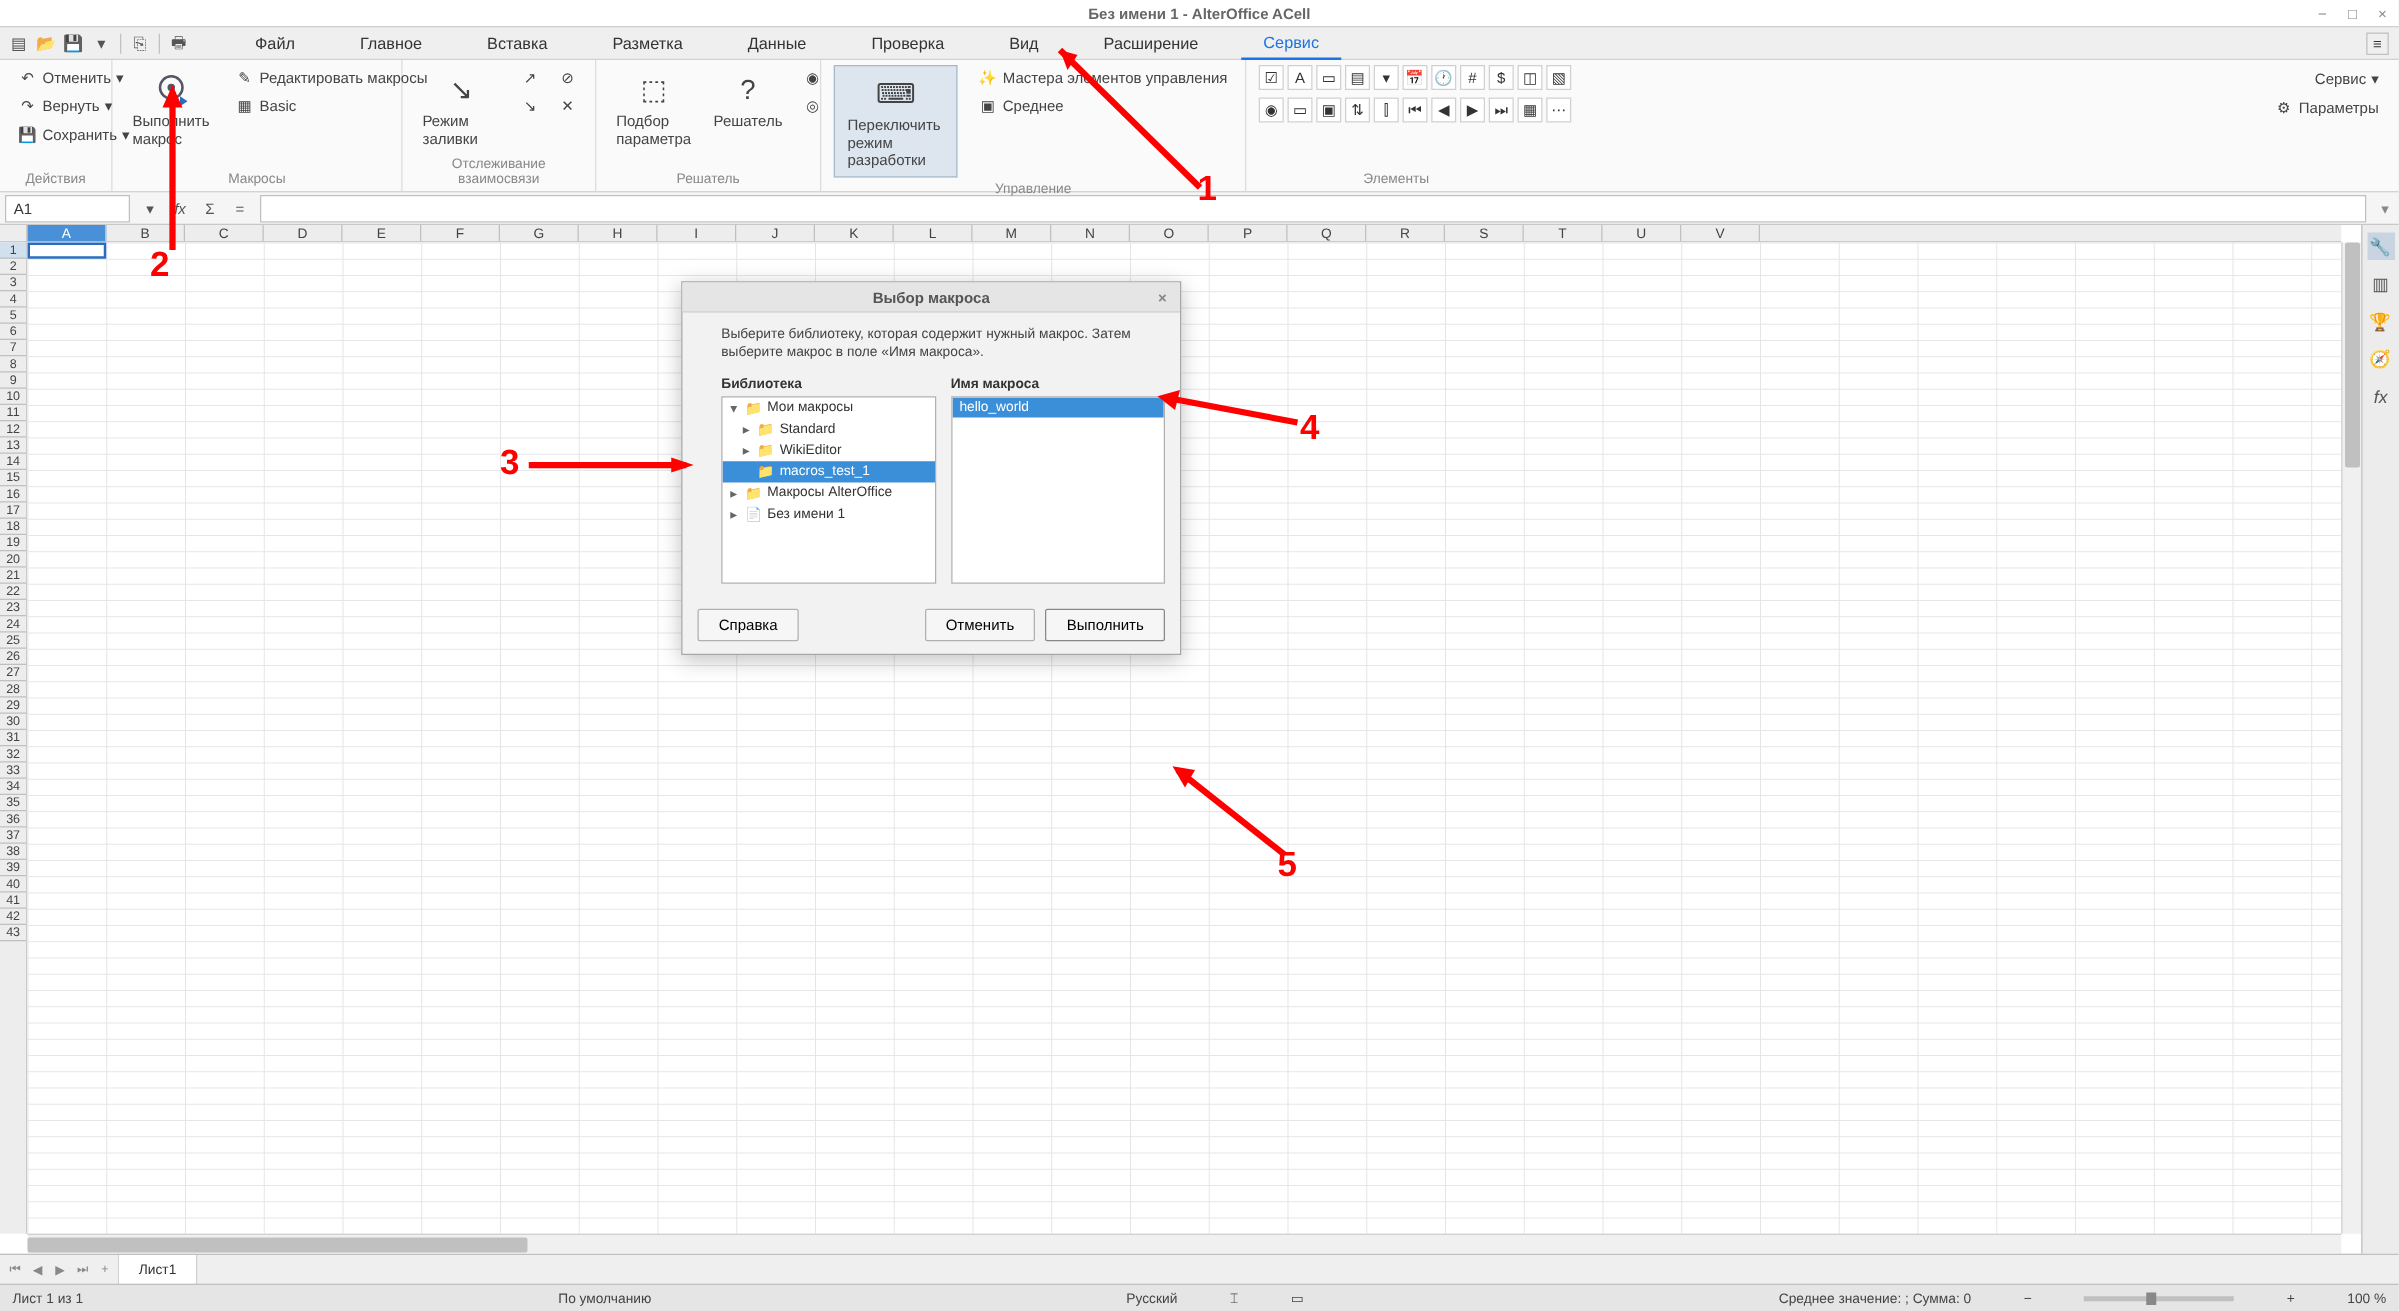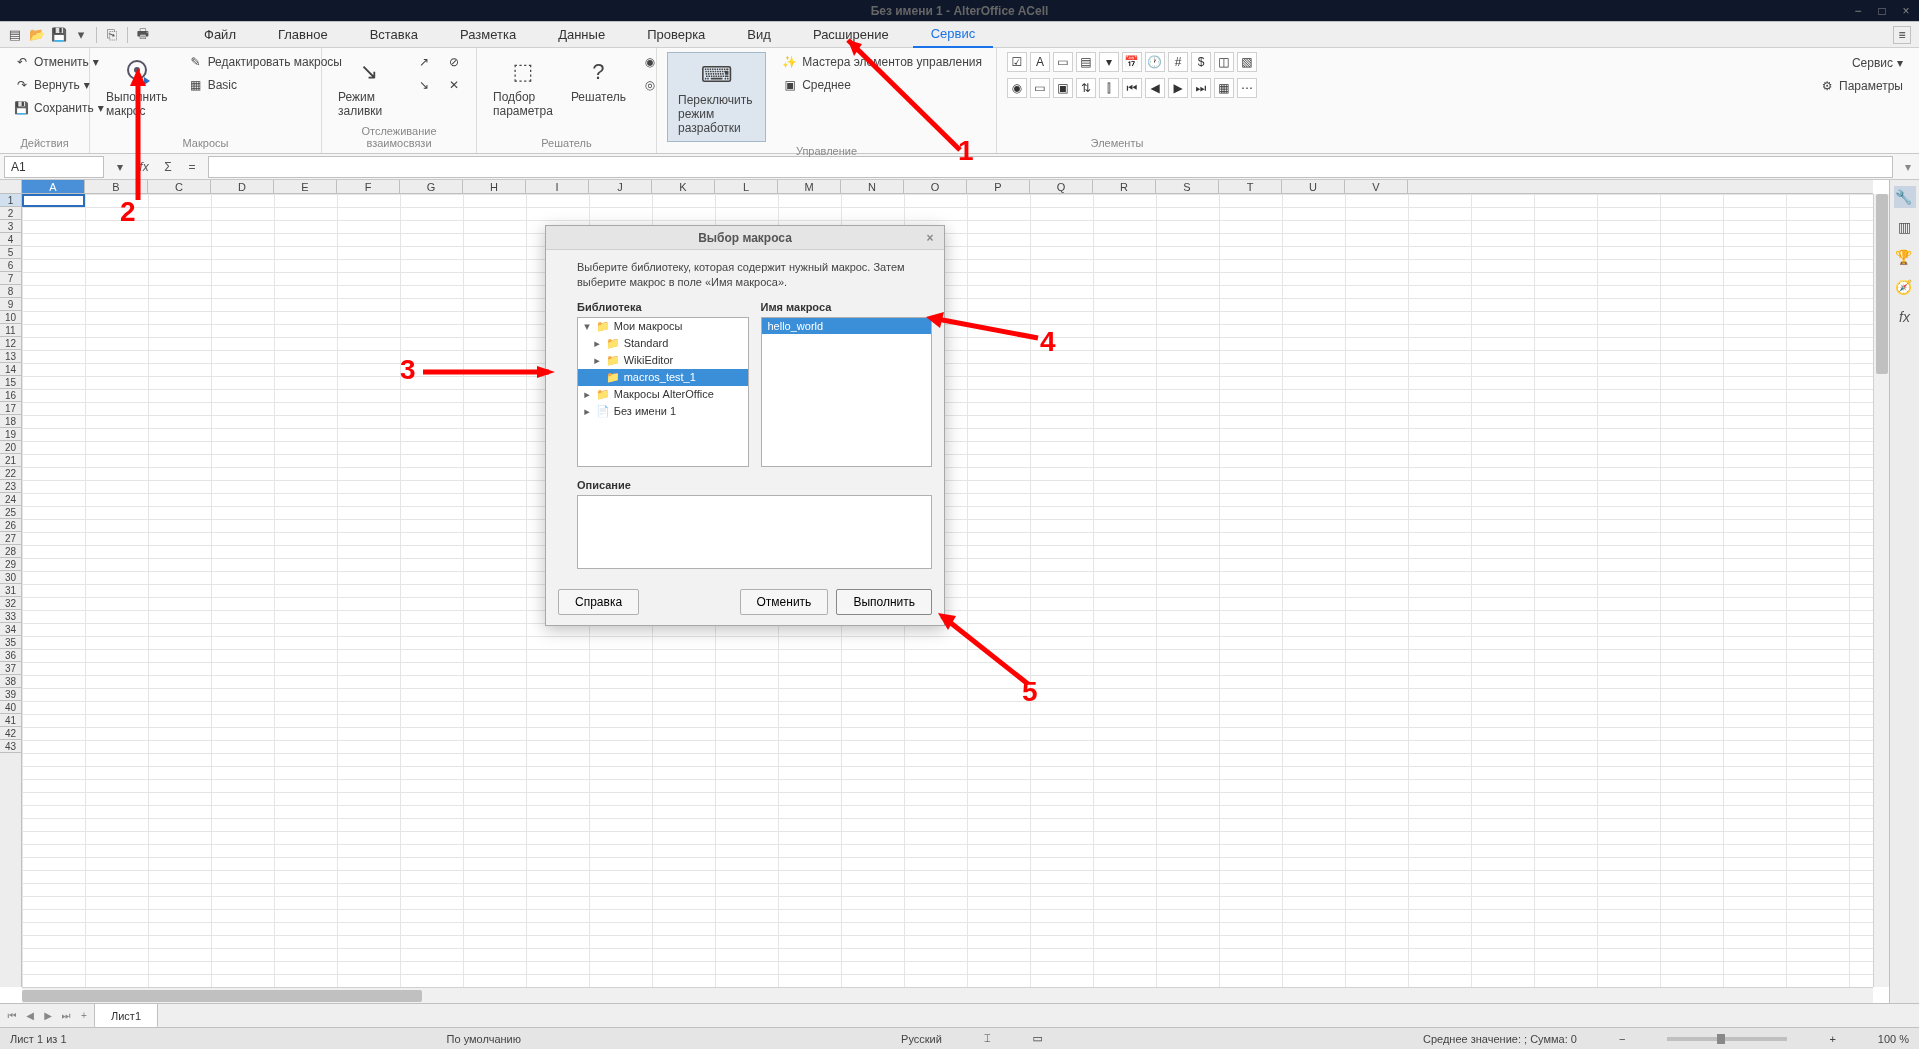--- a/index.html
+++ b/index.html
@@ -1,28 +1,28 @@
 <!DOCTYPE html>
 <html><head>
 <meta charset="utf-8">
 <style>
 * { margin: 0; padding: 0; box-sizing: border-box; font-family: "Segoe UI", Arial, sans-serif; }
 body { background: #e8e8e8; font-size: 12px; color: #333; overflow: hidden; width: 1919px; height: 1049px; position: relative; }
 
 
-.titlebar { height: 22px; background: #0f172a; display: flex; align-items: center; justify-content: center; position: relative; border-bottom: 1px solid #c0c0c0; }
+.titlebar { height: 22px; background: #ffffff; display: flex; align-items: center; justify-content: center; position: relative; border-bottom: 1px solid #c0c0c0; }
 .titlebar-title { font-size: 12px; color: #666; font-weight: bold; }
 .titlebar-controls { position: absolute; right: 6px; display: flex; gap: 10px; color: #888; }
 .titlebar-controls span { cursor: pointer; width: 14px; text-align: center; }
 
 
 .quick-access { height: 26px; background: #efefef; border-bottom: 1px solid #d0d0d0; display: flex; align-items: center; padding: 0 6px; gap: 4px; position: relative; }
 .qa-icon { width: 18px; height: 18px; display: inline-flex; align-items: center; justify-content: center; font-size: 13px; color: #555; cursor: pointer; }
 .qa-sep { width: 1px; height: 16px; background: #c0c0c0; margin: 0 2px; }
-.menu-bar { display: flex; align-items: center; margin-left: 30px; gap: 6px; }
+.menu-bar { display: flex; align-items: center; margin-left: 30px; gap: 16px; }
 .menu-item { padding: 5px 18px; cursor: pointer; font-size: 13px; }
 .menu-item.active { color: #1a73e8; border-bottom: 2px solid #1a73e8; }
 .menu-right { position: absolute; right: 8px; top: 4px; width: 18px; height: 18px; border: 1px solid #c0c0c0; display: flex; align-items: center; justify-content: center; cursor: pointer; }
 
 
 .ribbon { height: 106px; background: #fafafa; border-bottom: 1px solid #c8c8c8; display: flex; }
 .ribbon-group { border-right: 1px solid #dcdcdc; padding: 4px 10px 0 10px; display: flex; flex-direction: column; position: relative; }
 .ribbon-group-content { flex: 1; display: flex; align-items: flex-start; gap: 6px; }
 .ribbon-group-label { text-align: center; font-size: 11px; color: #888; padding: 3px 0 4px 0; }
 .ribbon-col { display: flex; flex-direction: column; gap: 3px; }
@@ -436,24 +436,20 @@
           <div class="tree-item"><span class="tree-toggle">▸</span>📄 <span>Без имени 1</span></div>
         </div>
       </div>
       <div class="dialog-panel">
         <div class="dialog-panel-label">Имя макроса</div>
         <div class="list-box">
           <div class="list-item sel">hello_world</div>
         </div>
       </div>
     </div>
-    <div style="margin-top:12px">
-      <div class="dialog-panel-label">Описание</div>
-      <div class="desc-box"></div>
-    </div>
   </div>
   <div class="dialog-buttons">
     <button class="dbtn">Справка</button>
     <span class="gap"></span>
     <button class="dbtn">Отменить</button>
     <button class="dbtn default">Выполнить</button>
   </div>
 </div>
 
 <svg class="ar" style="position:absolute;left:830px;top:30px;pointer-events:none" width="140" height="130">

